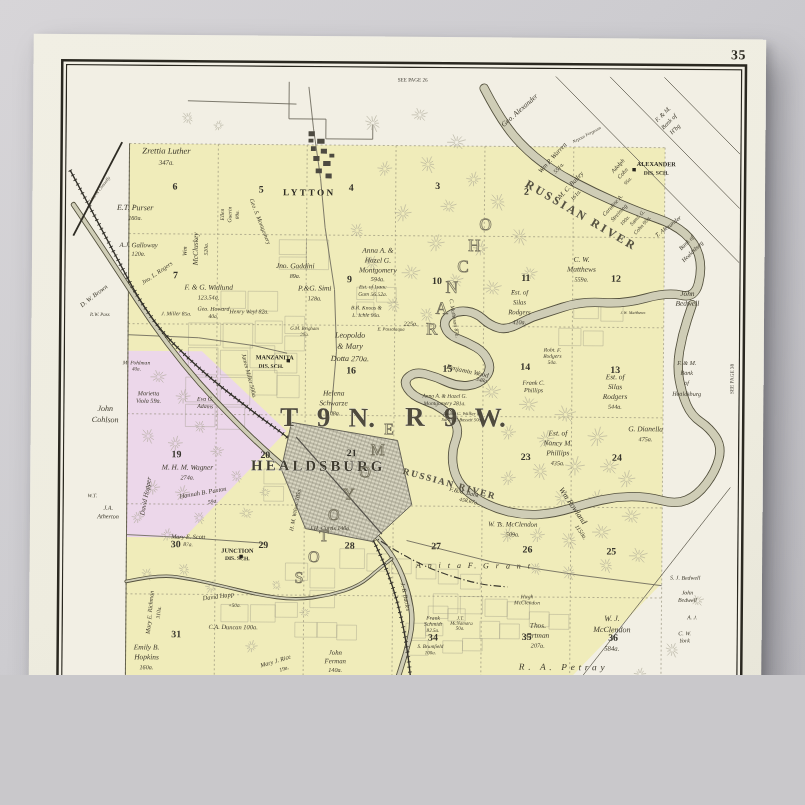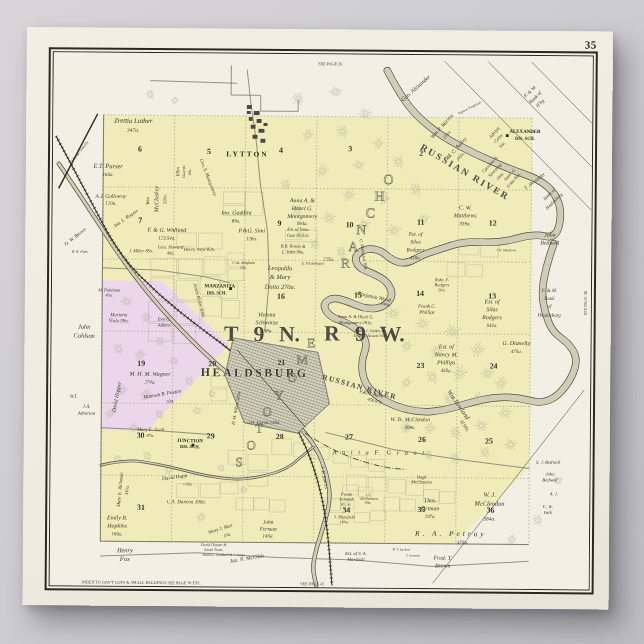--- a/index.html
+++ b/index.html
@@ -1,16 +1,16 @@
 <!DOCTYPE html>
 <html><head>
 <meta charset="utf-8">
 <style>
   html,body{margin:0;padding:0;background:#c9c8cb;}
-  .scene{position:relative;width:644px;height:644px;overflow:hidden;
+  .scene{position:relative;width:644px;height:540px;overflow:hidden;
     background:linear-gradient(135deg,#d7d5d8 0%,#cdccd0 45%,#bdbcc1 100%);
     font-family:"Liberation Serif",serif;}
   .poster{position:absolute;left:27px;top:27px;width:586px;height:578px;
     background:linear-gradient(160deg,#f1efe4 0%,#eeecdf 60%,#e7e5d8 100%);
     transform:rotate(0.45deg);transform-origin:top left;
     box-shadow:12px 16px 26px rgba(35,35,42,.38),3px 4px 8px rgba(35,35,42,.22);}
   .page-num{position:absolute;top:7px;right:16px;font-family:"Liberation Serif",serif;
     font-weight:bold;font-size:11px;color:#2f2d25;letter-spacing:.5px;}
   .map-frame{position:absolute;left:22px;top:20px;width:549px;height:543px;
     border:2.6px solid #2a2820;background:#f2efe4;box-sizing:border-box;}

